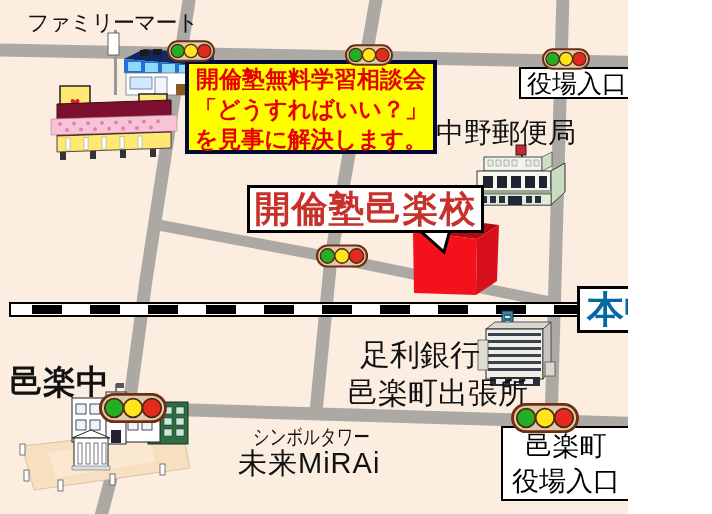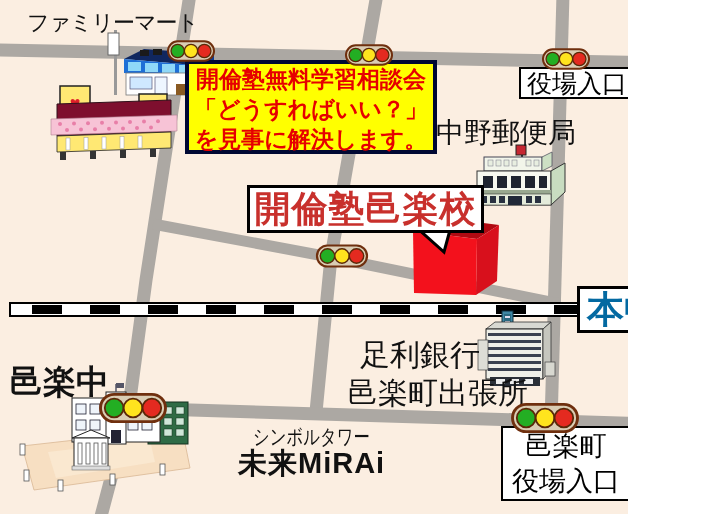--- a/index.html
+++ b/index.html
@@ -247,21 +247,21 @@
 
   <div class="lbl" style="left:341px; top:336px; font-size:30px; line-height:38px;margin-left:7px;">
     <div style="padding-left:12px;">足利銀行</div>
     <div>邑楽町出張所</div>
   </div>
 
   <div class="lbl" style="left:10px; top:360px; font-size:33px; font-weight:bold;">邑楽中</div>
 
   <div class="lbl" style="left:253px; top:423px; font-size:21px; transform:scaleX(0.78); transform-origin:left top;">シンボルタワー</div>
 
-  <div class="lbl" style="left:238px; top:444px; font-size:29px; font-weight:bold; letter-spacing:1px;">未来MiRAi</div>
+  <div class="lbl" style="left:238px; top:444px; font-size:29px; font-weight:normal; letter-spacing:1px;">未来MiRAi</div>
 
   <div class="boxlbl" style="left:501px; top:426px; width:126px; height:71px; font-size:27px; line-height:35px;">
     <div>邑楽町</div>
     <div>役場入口</div>
   </div>
 
   <svg id="top-art" width="712" height="514" viewBox="0 0 712 514">
     <g transform="translate(191,51) scale(0.92)">
       <rect x="-25" y="-10.5" width="50" height="21" rx="10.5" fill="#DACDB4" stroke="#6F2F0E" stroke-width="2.2"></rect>
       <circle cx="-14.5" cy="0" r="7.2" fill="#23AE23" stroke="#5A2808" stroke-width="1.4"></circle>

